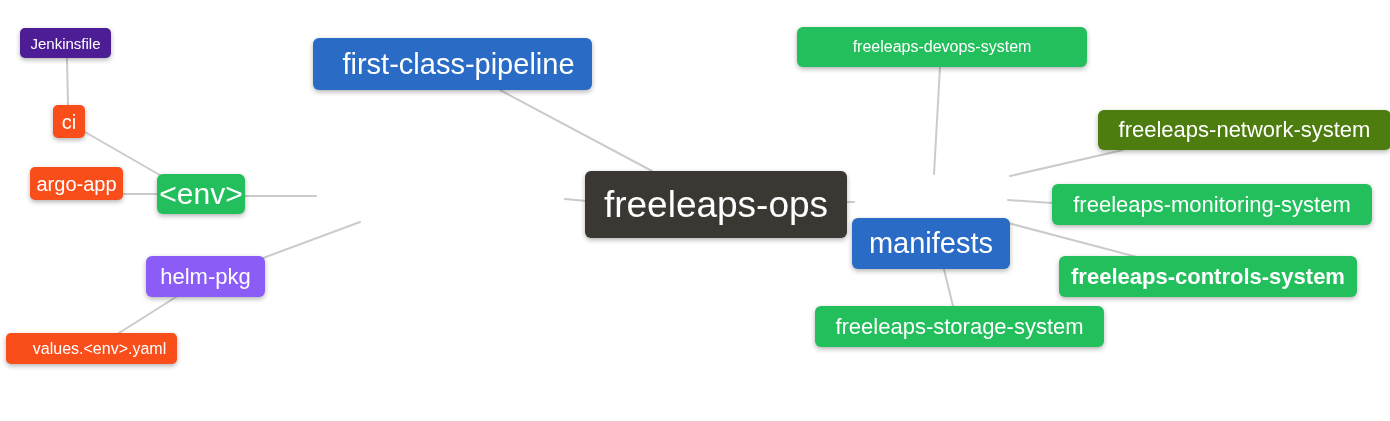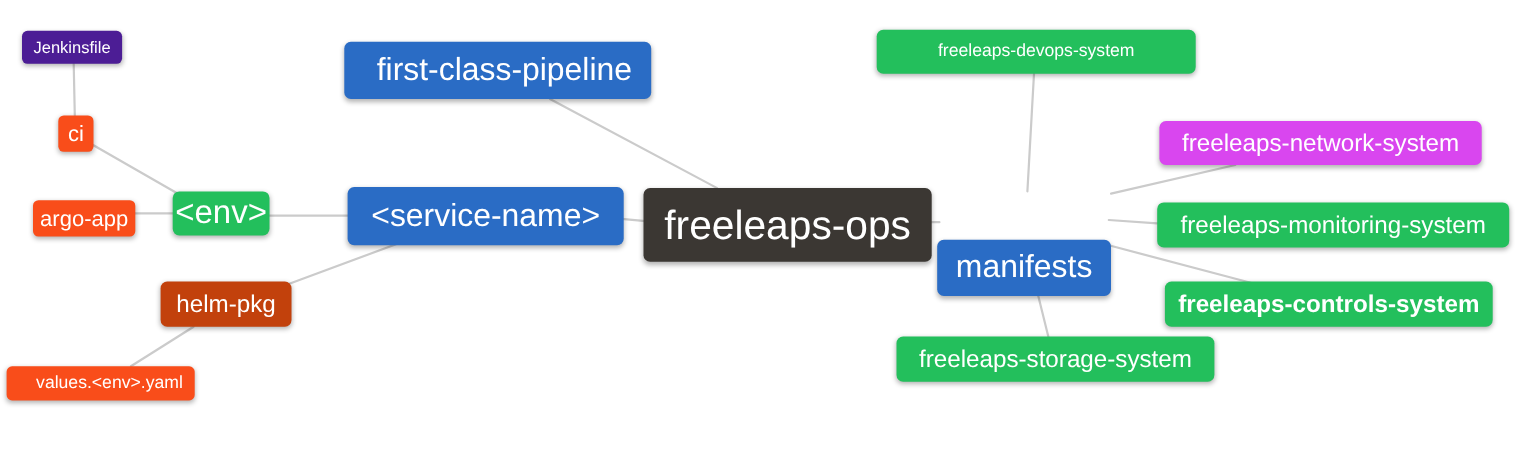--- a/index.html
+++ b/index.html
@@ -35,21 +35,21 @@
     color: #ffffff;
     border-radius: 6px;
     box-shadow: 0 2px 5px rgba(0,0,0,0.30);
     white-space: nowrap;
     cursor: default;
     line-height: 1;
   }
   
   .n-jenkinsfile        { left:  20px; top:  28px; width:  91px; height: 30px; font-size: 15px; border-radius: 5px; }
   .n-ci                 { left:  53px; top: 105px; width:  32px; height: 33px; font-size: 20px; border-radius: 5px; }
-  .n-argo-app           { left:  30px; top: 182px; width:  93px; height: 33px; font-size: 20px; border-radius: 5px; }
+  .n-argo-app           { left:  30px; top: 167px; width:  93px; height: 33px; font-size: 20px; border-radius: 5px; }
   .n-env                { left: 157px; top: 174px; width:  88px; height: 40px; font-size: 30px; }
   .n-first-class-pipeline { left: 313px; top:  38px; width: 279px; height: 52px; font-size: 29px; padding-left: 12px; }
   .n-service-name       { left: 316px; top: 170px; width: 251px; height: 53px; font-size: 29px; }
   .n-freeleaps-ops      { left: 585px; top: 171px; width: 262px; height: 67px; font-size: 37px; }
   .n-manifests          { left: 852px; top: 174px; width: 158px; height: 51px; font-size: 29px; margin-top: 44px; }
   .n-devops             { left: 797px; top:  27px; width: 290px; height: 40px; font-size: 16px; }
   .n-network            { left:1054px; top: 110px; width: 293px; height: 40px; font-size: 22px; }
   .n-monitoring         { left:1052px; top: 184px; width: 320px; height: 41px; font-size: 22px; }
   .n-controls           { left:1059px; top: 256px; width: 298px; height: 41px; font-size: 22px; }
   .n-storage            { left: 815px; top: 306px; width: 289px; height: 41px; font-size: 22px; }
@@ -76,24 +76,23 @@
     <line x1="1008" y1="200" x2="1052" y2="203"></line>
     <line x1="1008" y1="223" x2="1137" y2="257"></line>
     <line x1="933" y1="225" x2="953" y2="306"></line>
   </svg>
 
   <div class="node n-jenkinsfile" style="background-color: #4c1d95;">Jenkinsfile</div>
   <div class="node n-ci" style="background-color: rgb(249, 77, 26);">ci</div>
   <div class="node n-argo-app" style="background-color: rgb(249, 77, 26);">argo-app</div>
   <div class="node n-env" style="background-color: rgb(35, 191, 92);">&lt;env&gt;</div>
   <div class="node n-first-class-pipeline" style="background-color: rgb(42, 108, 197);">first-class-pipeline</div>
-  <div class="node n-service-name" style="background-color: rgb(42, 108, 197);">&lt;service-name&gt;</div>
   <div class="node n-freeleaps-ops" style="background-color: rgb(59, 55, 51);">freeleaps-ops</div>
   <div class="node n-manifests" style="background-color: rgb(42, 108, 197);">manifests</div>
   <div class="node n-devops" style="background-color: rgb(35, 191, 92);">freeleaps-devops-system</div>
-  <div class="node n-network" style="background-color: #d946ef;">freeleaps-network-system</div>
+  <div class="node n-network" style="background-color: #4d7c0f; margin-left: 44px;">freeleaps-network-system</div>
   <div class="node n-monitoring" style="background-color: rgb(35, 191, 92);">freeleaps-monitoring-system</div>
   <div class="node n-controls" style="background-color: rgb(35, 191, 92); font-weight: bold;">freeleaps-controls-system</div>
   <div class="node n-storage" style="background-color: rgb(35, 191, 92);">freeleaps-storage-system</div>
-  <div class="node n-helm-pkg" style="background-color: #c2410c;">helm-pkg</div>
+  <div class="node n-helm-pkg" style="background-color: #8b5cf6;">helm-pkg</div>
   <div class="node n-values-env-yaml" style="background-color: rgb(249, 77, 26);">values.&lt;env&gt;.yaml</div>
 
 </div>
 
 </body></html>

